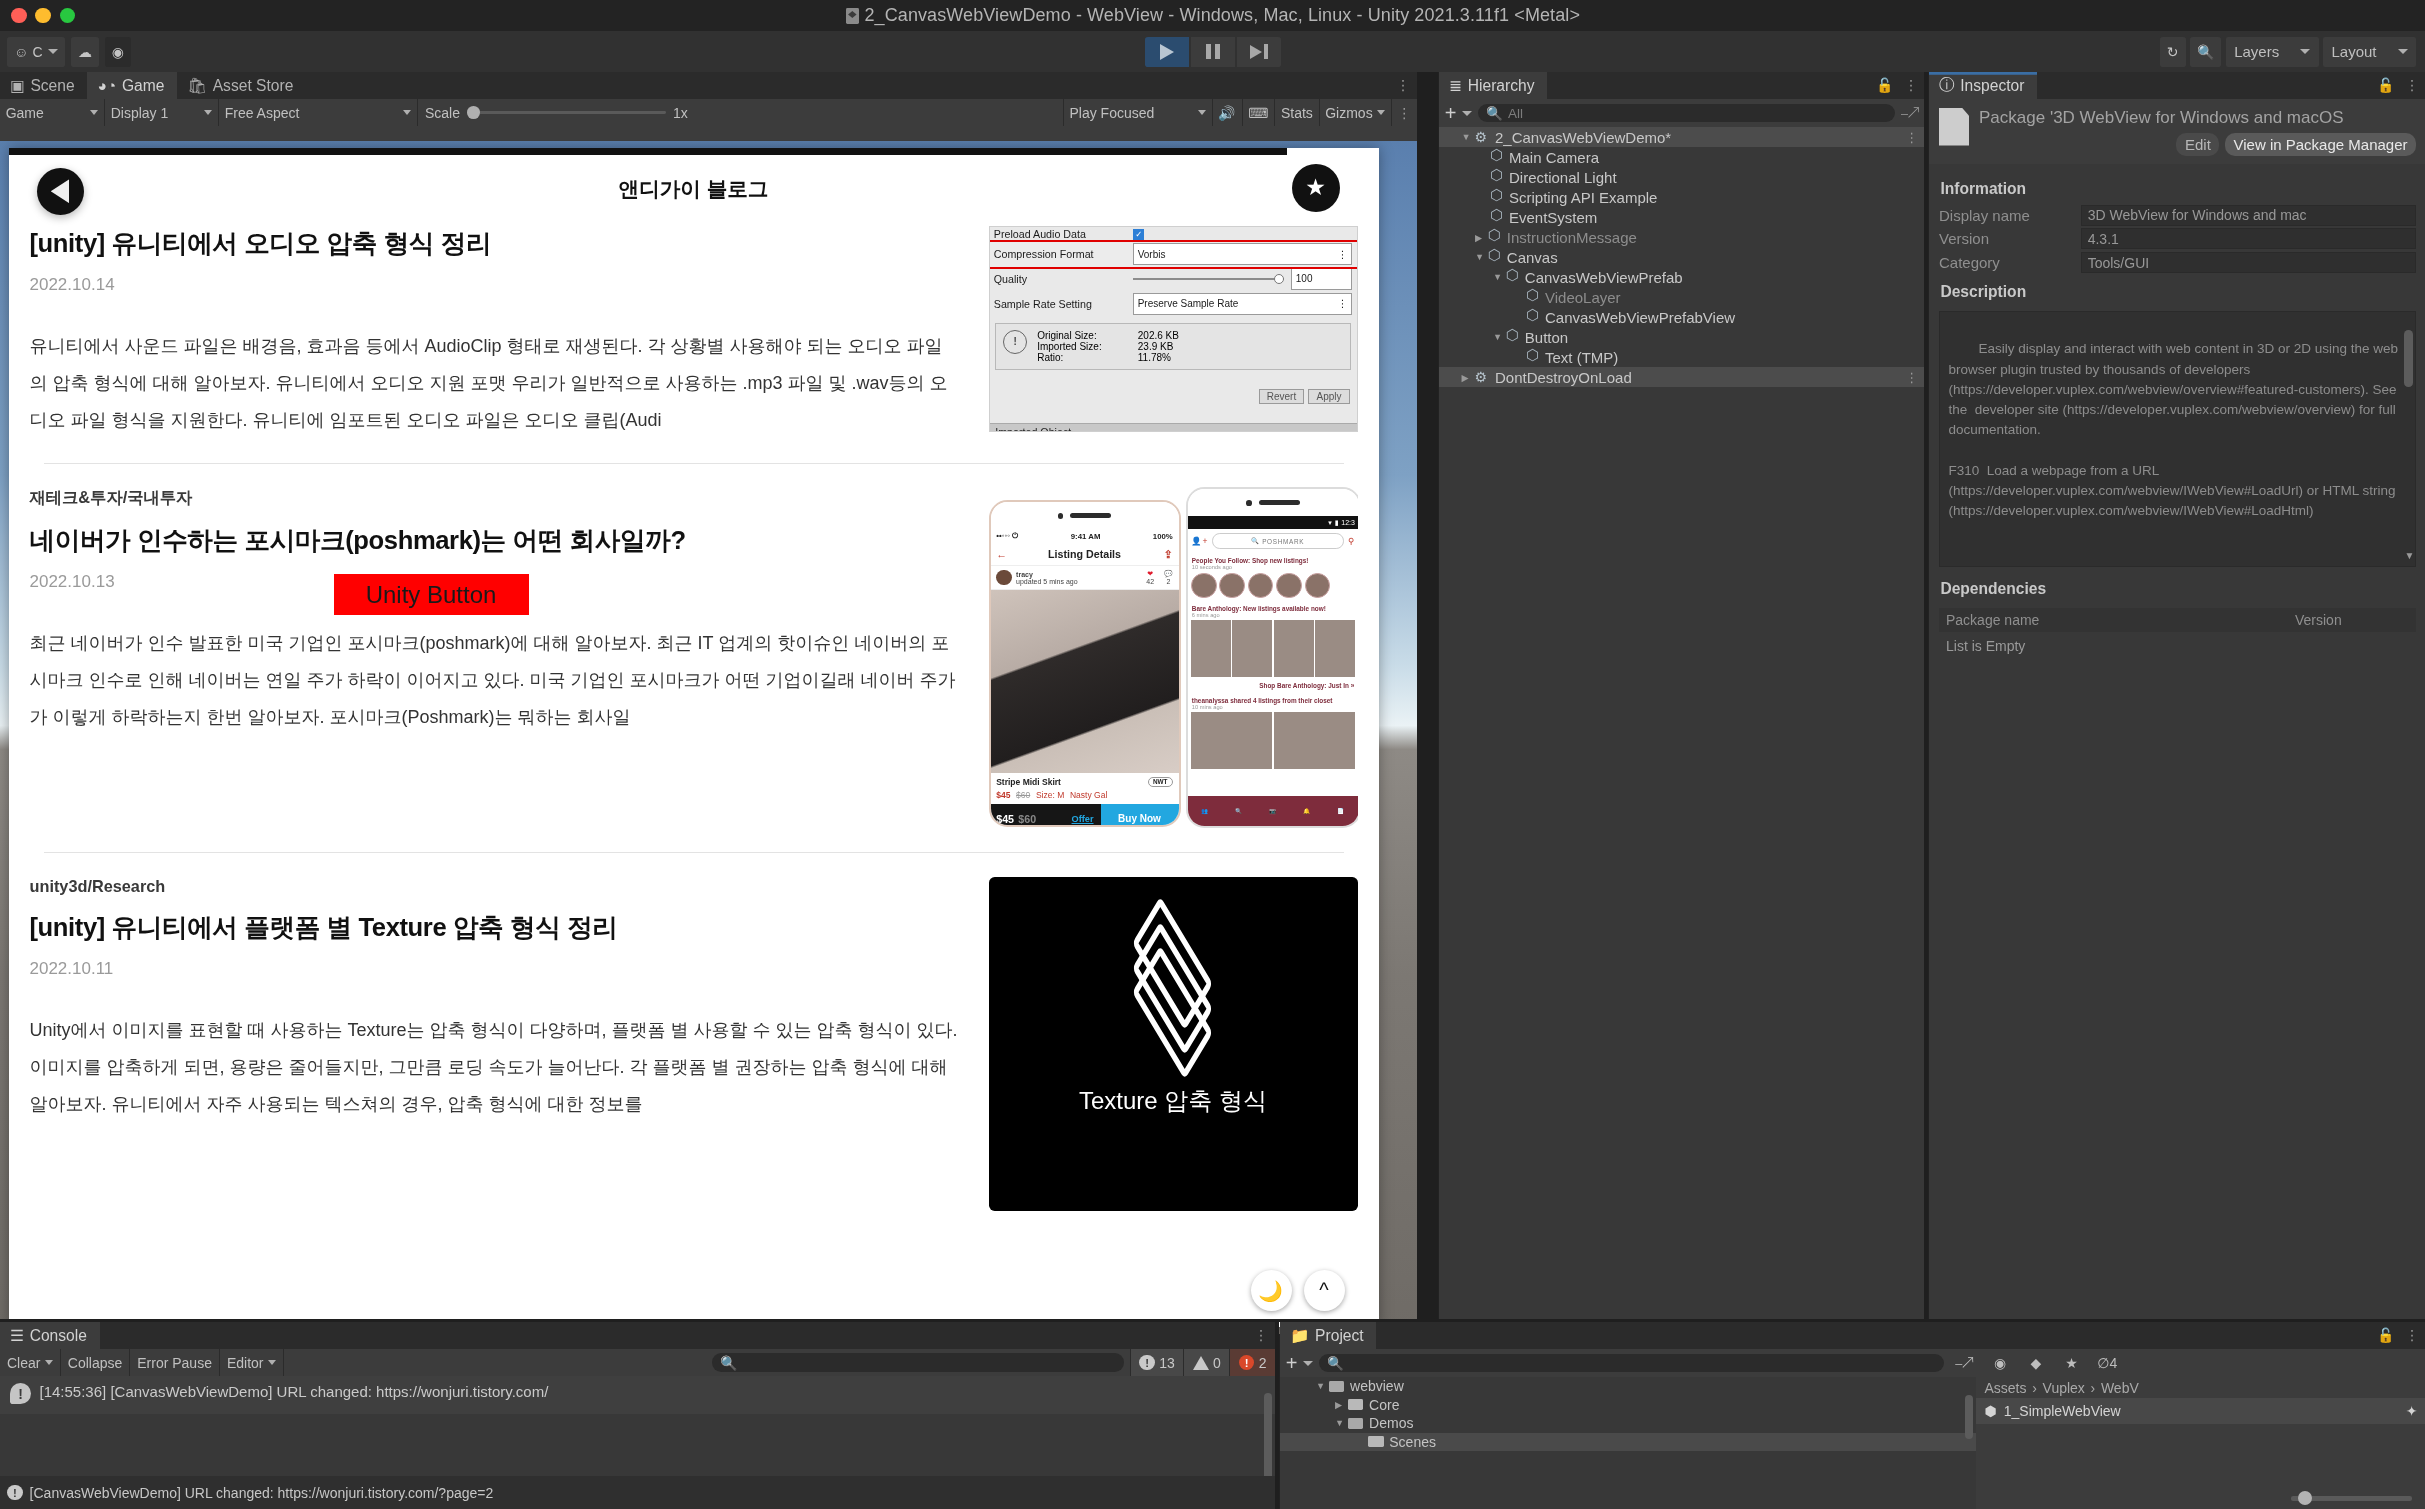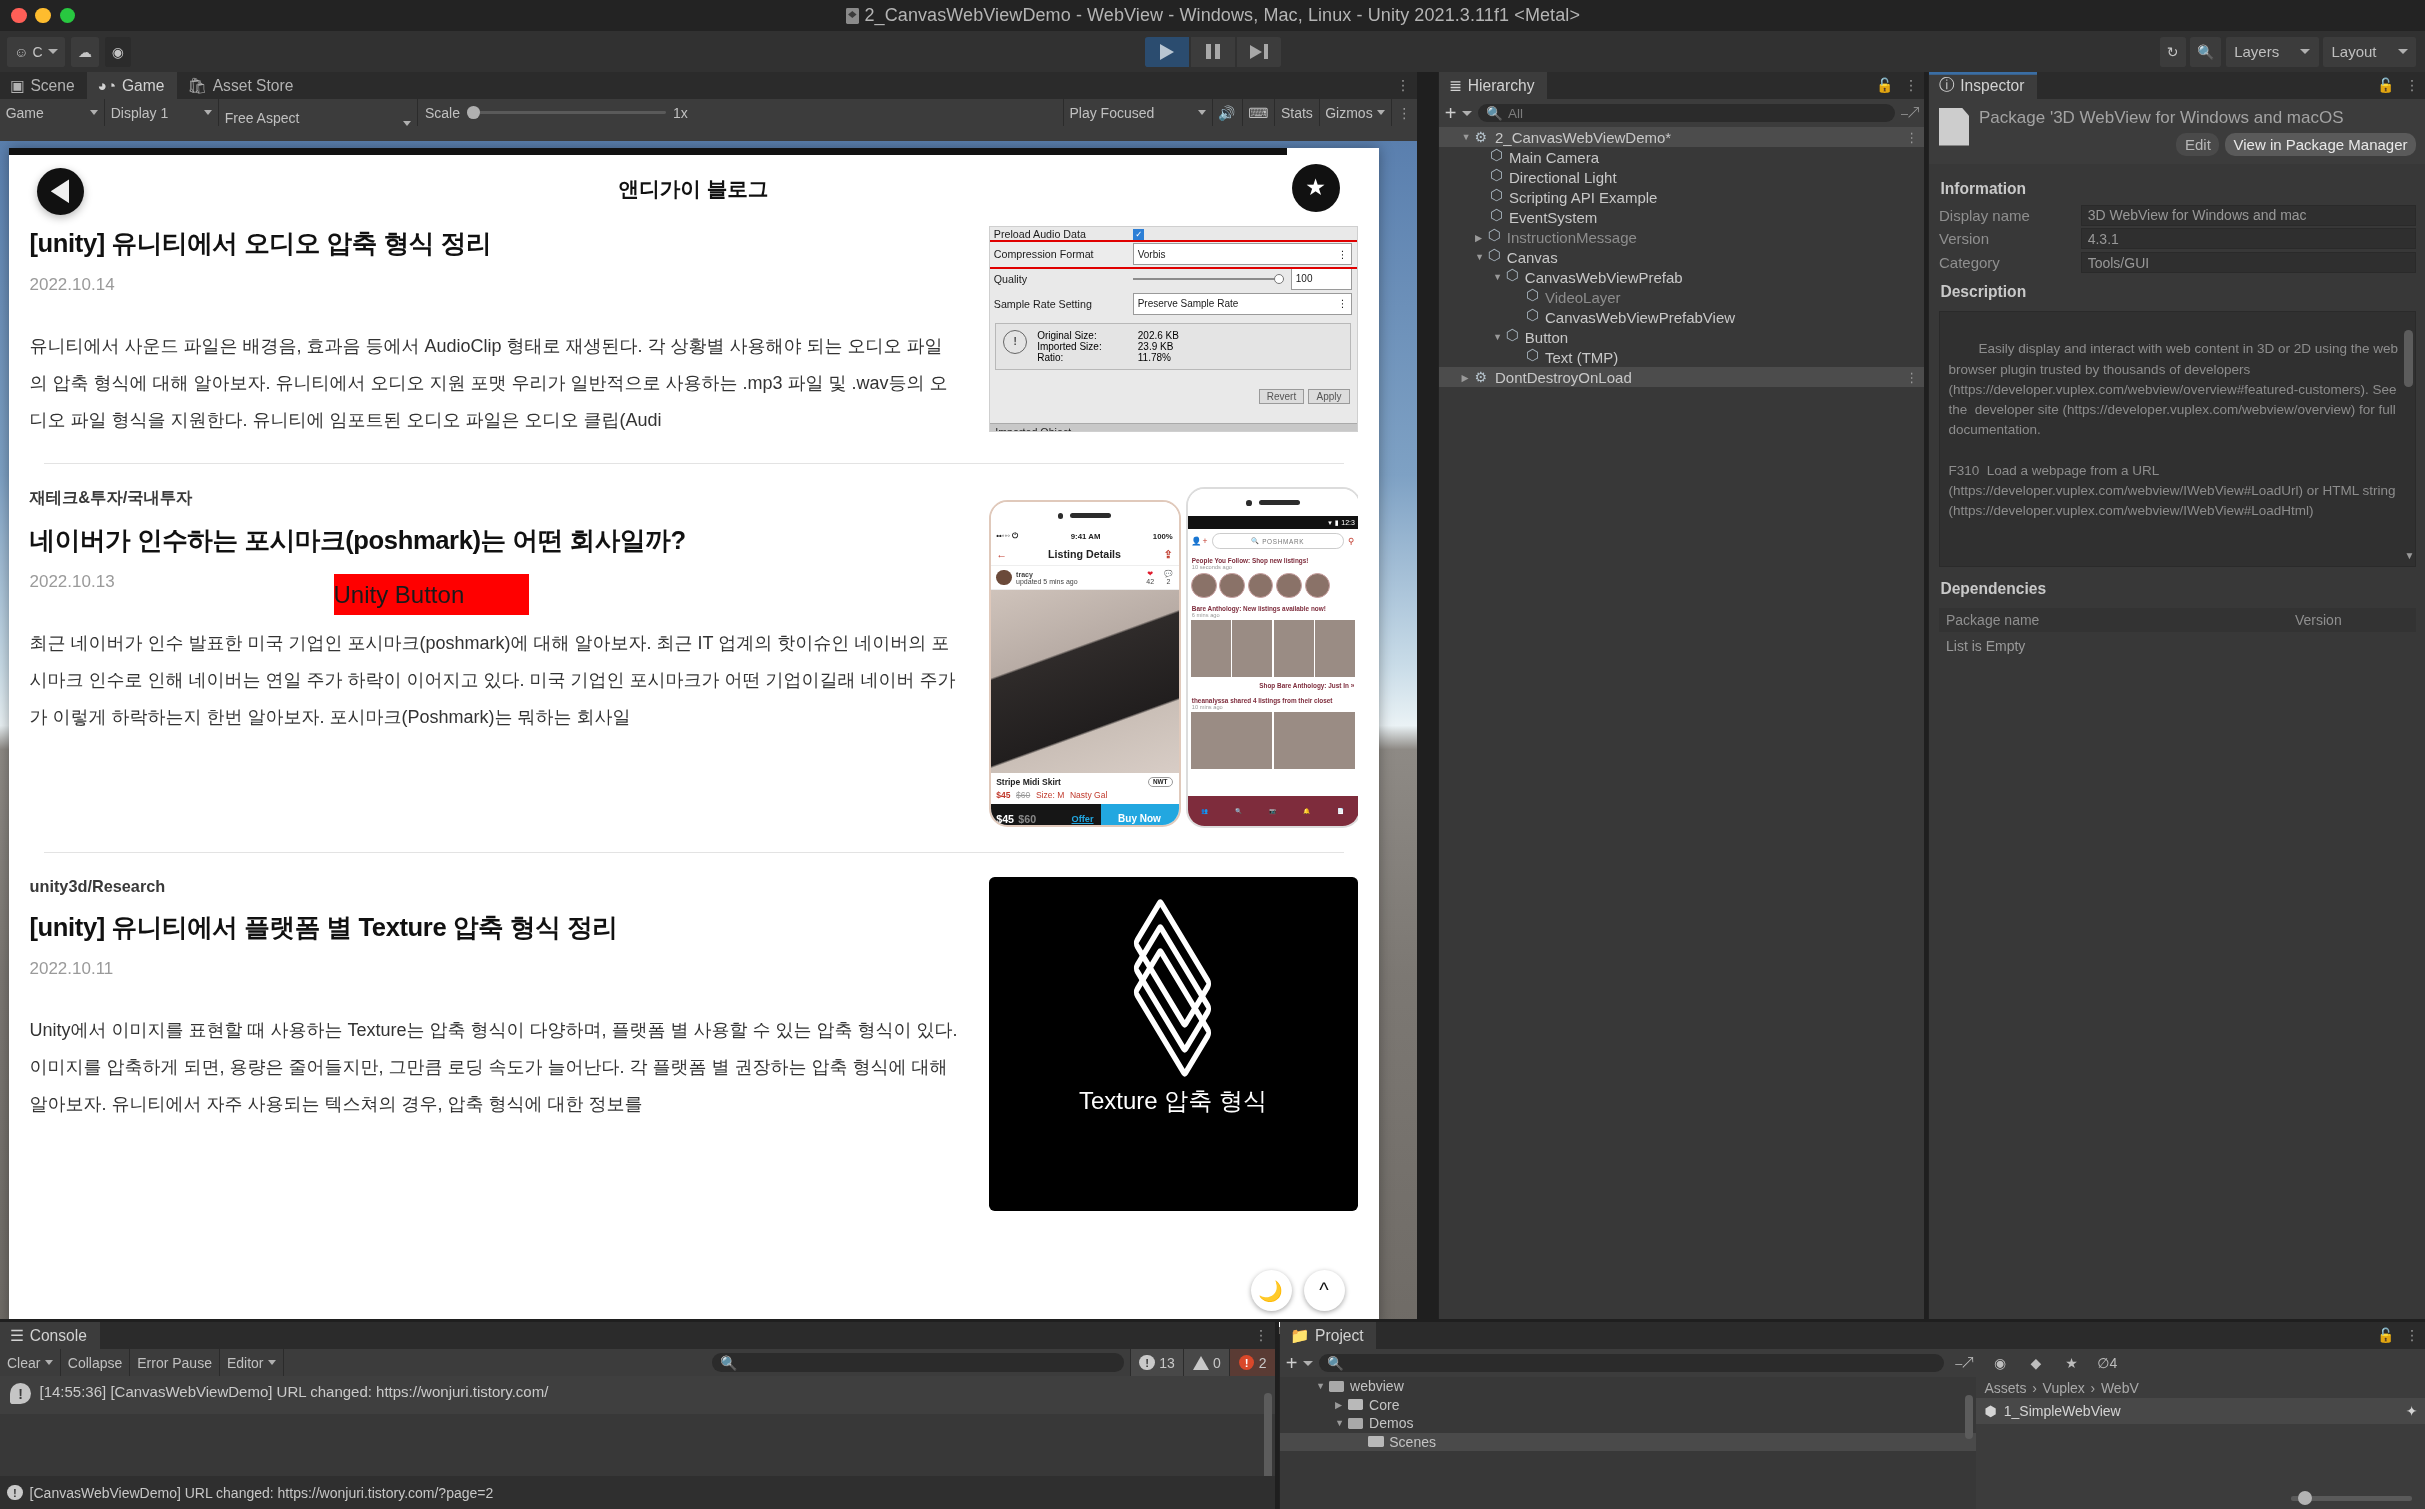--- a/index.html
+++ b/index.html
@@ -176,21 +176,21 @@
   .layers-ico{ width:128px; height:121px; position:relative; margin-top:-28px;}
   .layers-ico span{ position:absolute; left:14px; width:99px;height:53px; border:6.4px solid #fff;
     transform: rotate(45deg) skew(14deg,14deg); border-radius:5.7px; }
   .layers-ico span:nth-child(1){ top:-5.7px;}
   .layers-ico span:nth-child(2){ top:18.5px;}
   .layers-ico span:nth-child(3){ top:43px;}
   .thumb3 .cap{ color:#fff; font-size:24px; margin-top:21px;}
 
   .unity-button{
     position:absolute; left:325px; top:426px; width:195px; height:41px; background:#ff0000;
-    display:flex; align-items:center; color:#1a1a1a; font-size:24px;
+    display:flex; align-items:center; justify-content:center; color:#1a1a1a; font-size:24px;
   }
   .fab{ position:absolute; width:41px;height:41px;border-radius:50%;background:#fff;
     display:flex;align-items:center;justify-content:center;color:#111;font-size:20px;
     box-shadow:0 1.4px 5.7px rgba(0,0,0,.35);}
   .fab.moon{ right:87px; bottom:15.6px;}
   .fab.up{ right:34px; bottom:15.6px;}
 
   
   .hierarchy{ left:1439px; top:72px; width:486px; height:1247px; background:#383838;}
   .h-toolbar{ position:absolute; left:0; top:27px; width:486px; height:28px; background:#3c3c3c; display:flex;align-items:center; gap:5.7px; padding:0 5.7px;}
@@ -358,21 +358,21 @@
 
     <div class="gv-toolbar">
       <div class="gv-seg" style="width:105px;">
         <span>Game</span>
           <span class="cap" style="margin-left:auto;"></span>
       </div>
       <div class="gv-seg" style="width:114px;">
         <span>Display 1</span>
           <span class="cap" style="margin-left:auto;"></span>
       </div>
-      <div class="gv-seg" style="width:199px;align-items:flex-end;">
+      <div class="gv-seg" style="width:199px;">
         <span>Free Aspect</span>
           <span class="cap" style="margin-left:auto;"></span>
       </div>
       <div class="gv-scale">
         <span>Scale</span>
         <div class="slider-track">
             <div class="slider-knob"></div>
           </div>
         <span>1x</span>
       </div>

